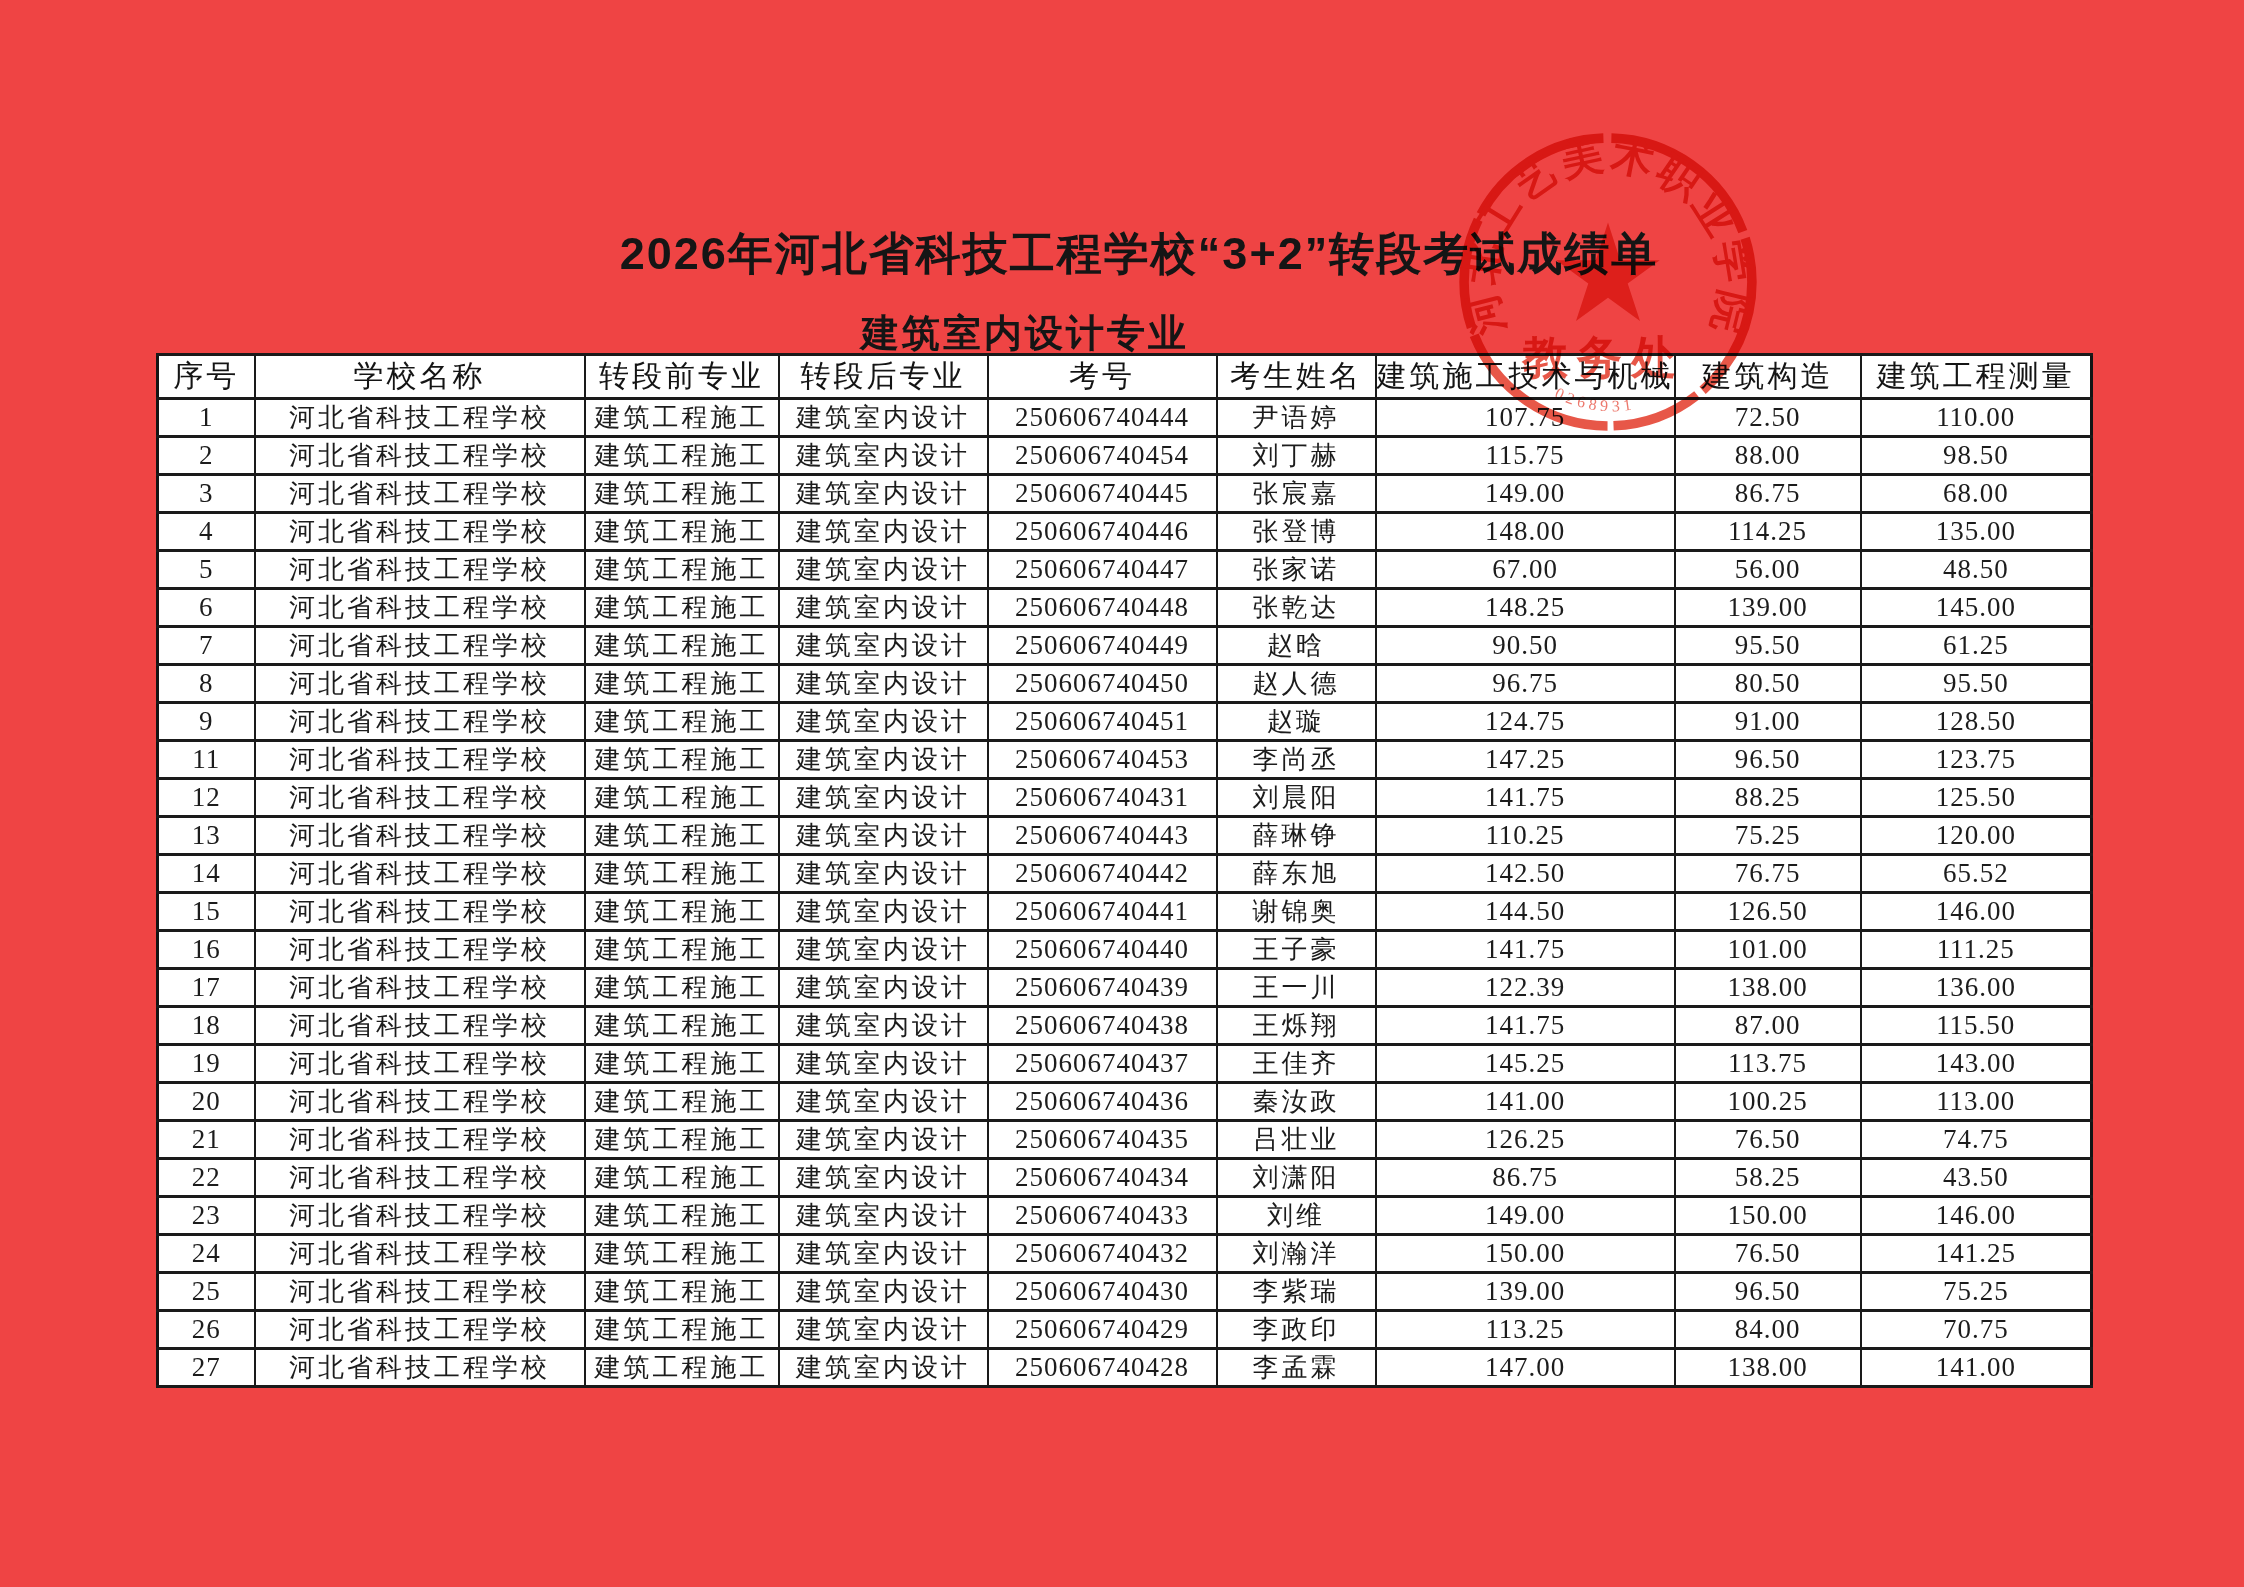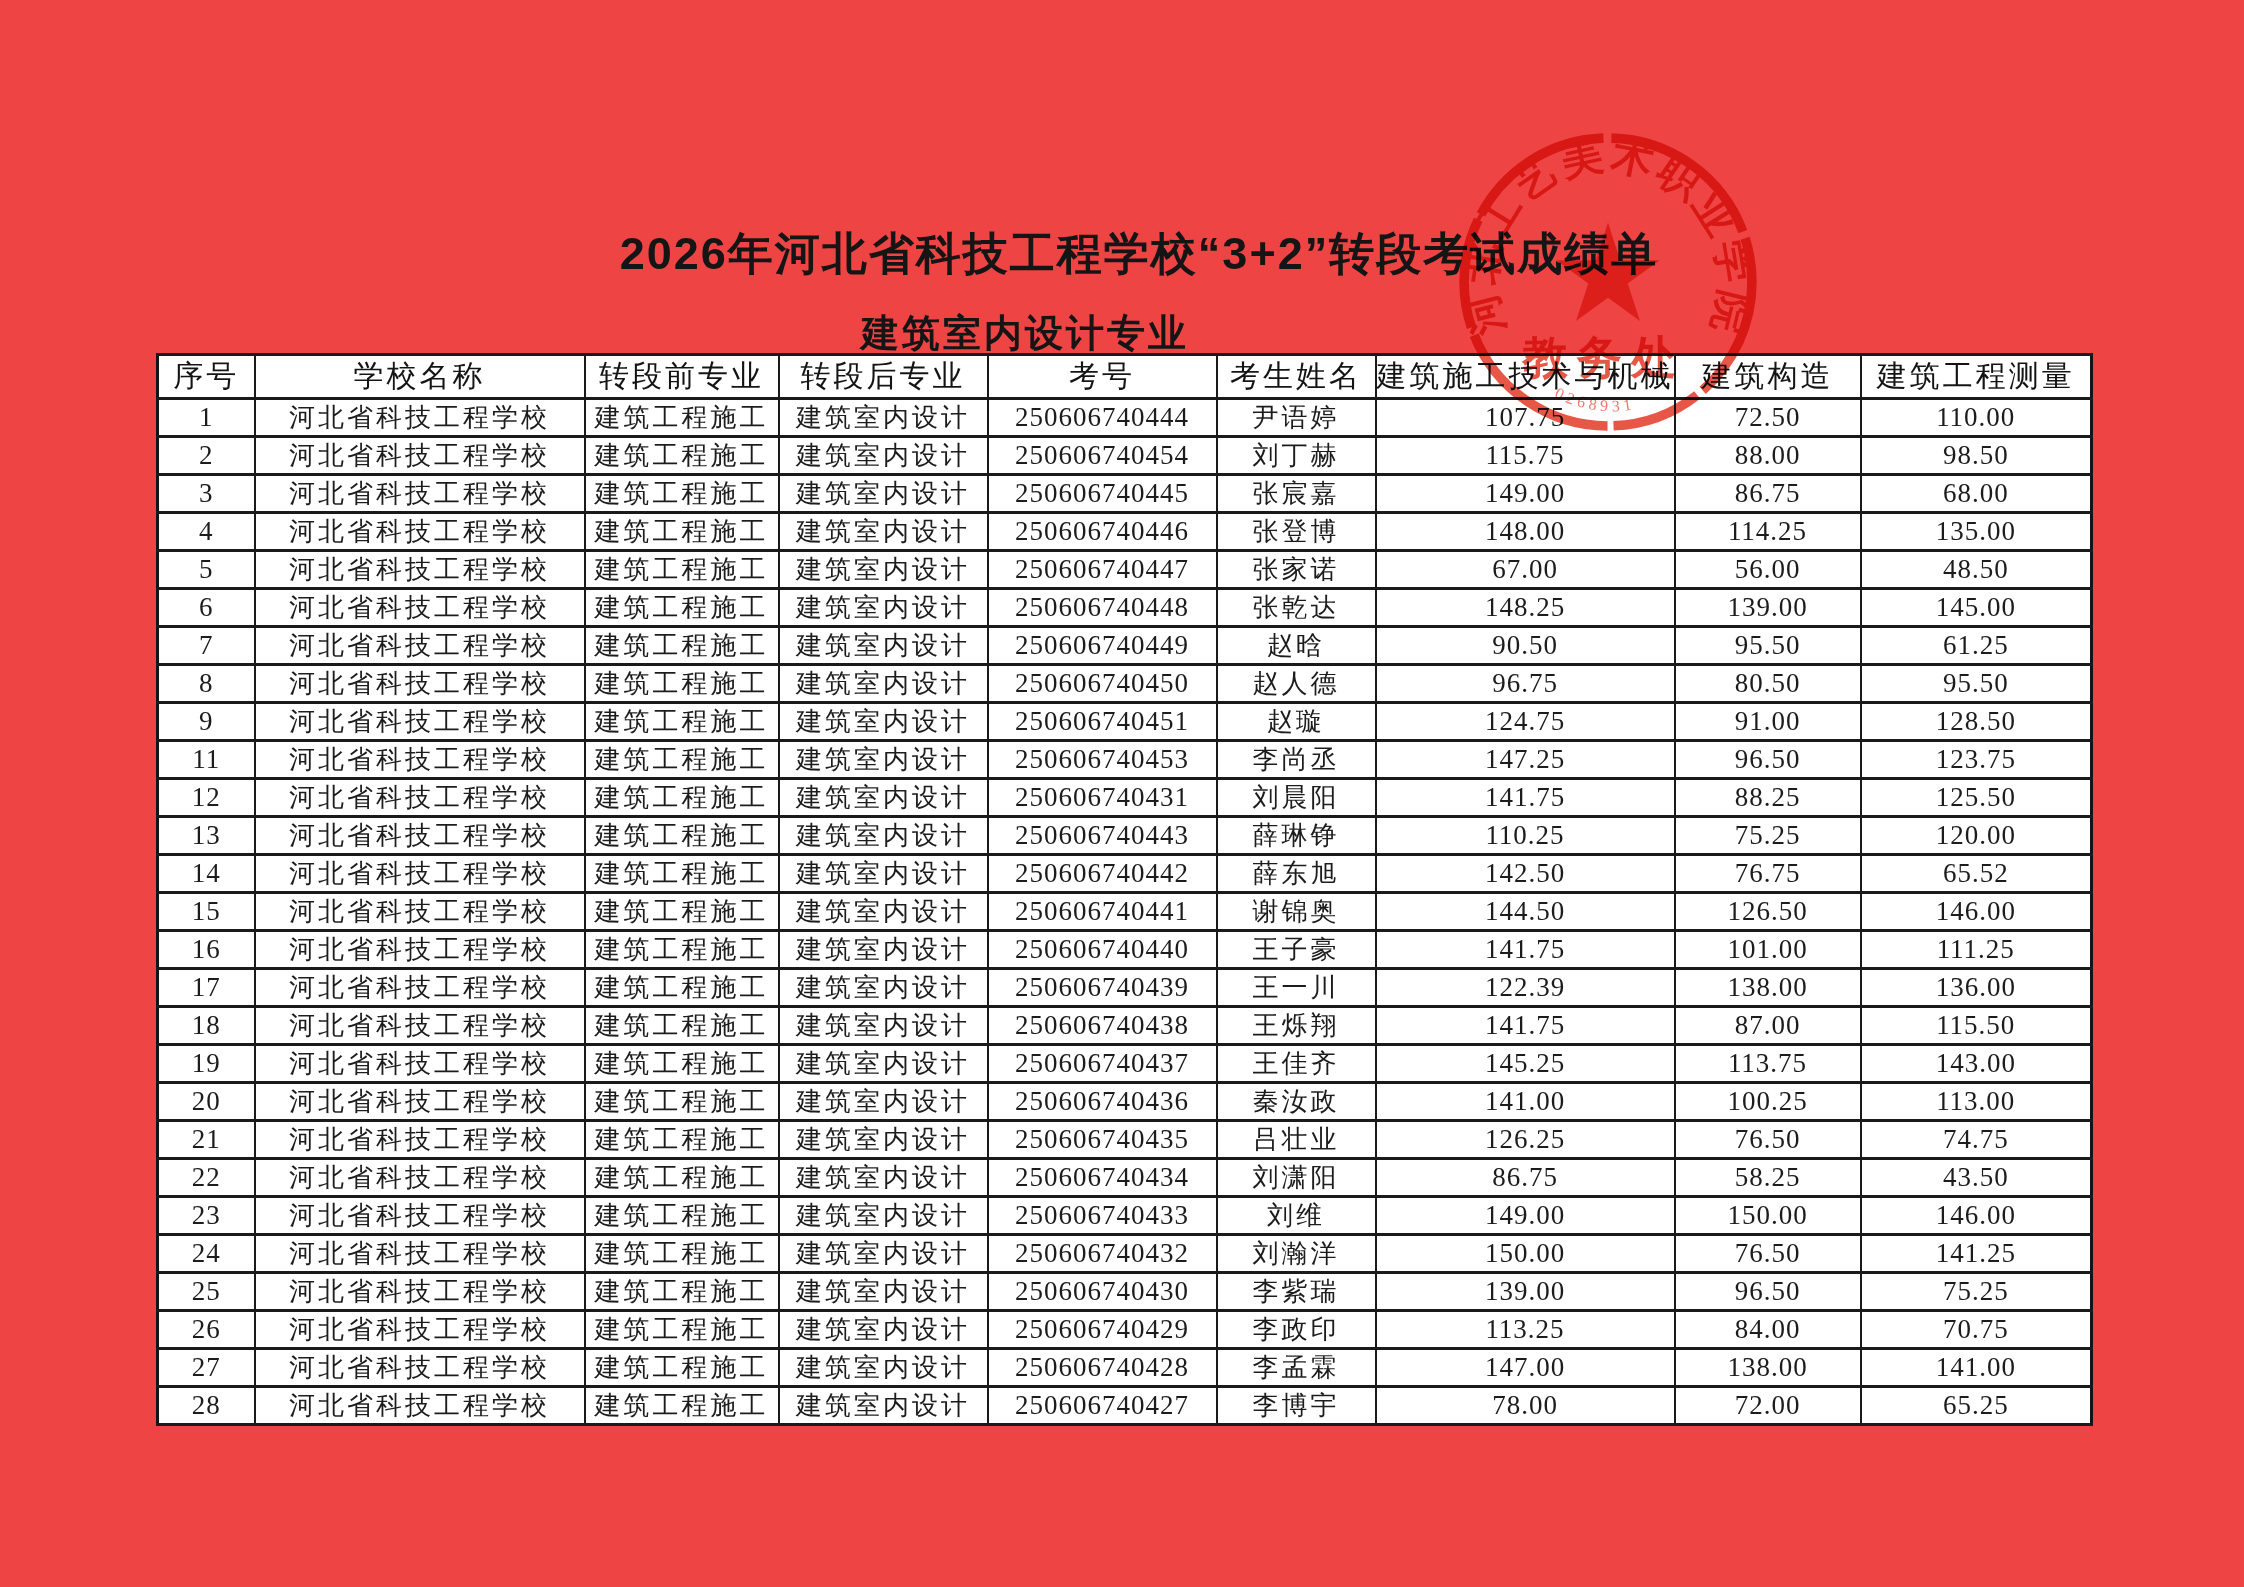--- a/index.html
+++ b/index.html
@@ -376,31 +376,20 @@
             <td class="num">27</td>
             <td>河北省科技工程学校</td>
             <td>建筑工程施工</td>
             <td>建筑室内设计</td>
             <td class="num">250606740428</td>
             <td>李孟霖</td>
             <td class="num">147.00</td>
             <td class="num">138.00</td>
             <td class="num">141.00</td>
           </tr>
-          <tr>
-            <td class="num">28</td>
-            <td>河北省科技工程学校</td>
-            <td>建筑工程施工</td>
-            <td>建筑室内设计</td>
-            <td class="num">250606740427</td>
-            <td>李博宇</td>
-            <td class="num">78.00</td>
-            <td class="num">72.00</td>
-            <td class="num">65.25</td>
-          </tr>
         </tbody>
     </table>
   </div>
 
   <div class="stamp">
     <svg viewBox="0 0 310 310" width="312" height="312">
       <defs>
         <path id="ringPath" d="M 53.5 202.3 A 112 112 0 1 1 256.5 202.3" fill="none"></path>
         <path id="serialPath" d="M 96 266 A 125 125 0 0 0 216 270" fill="none"></path>
       </defs>

